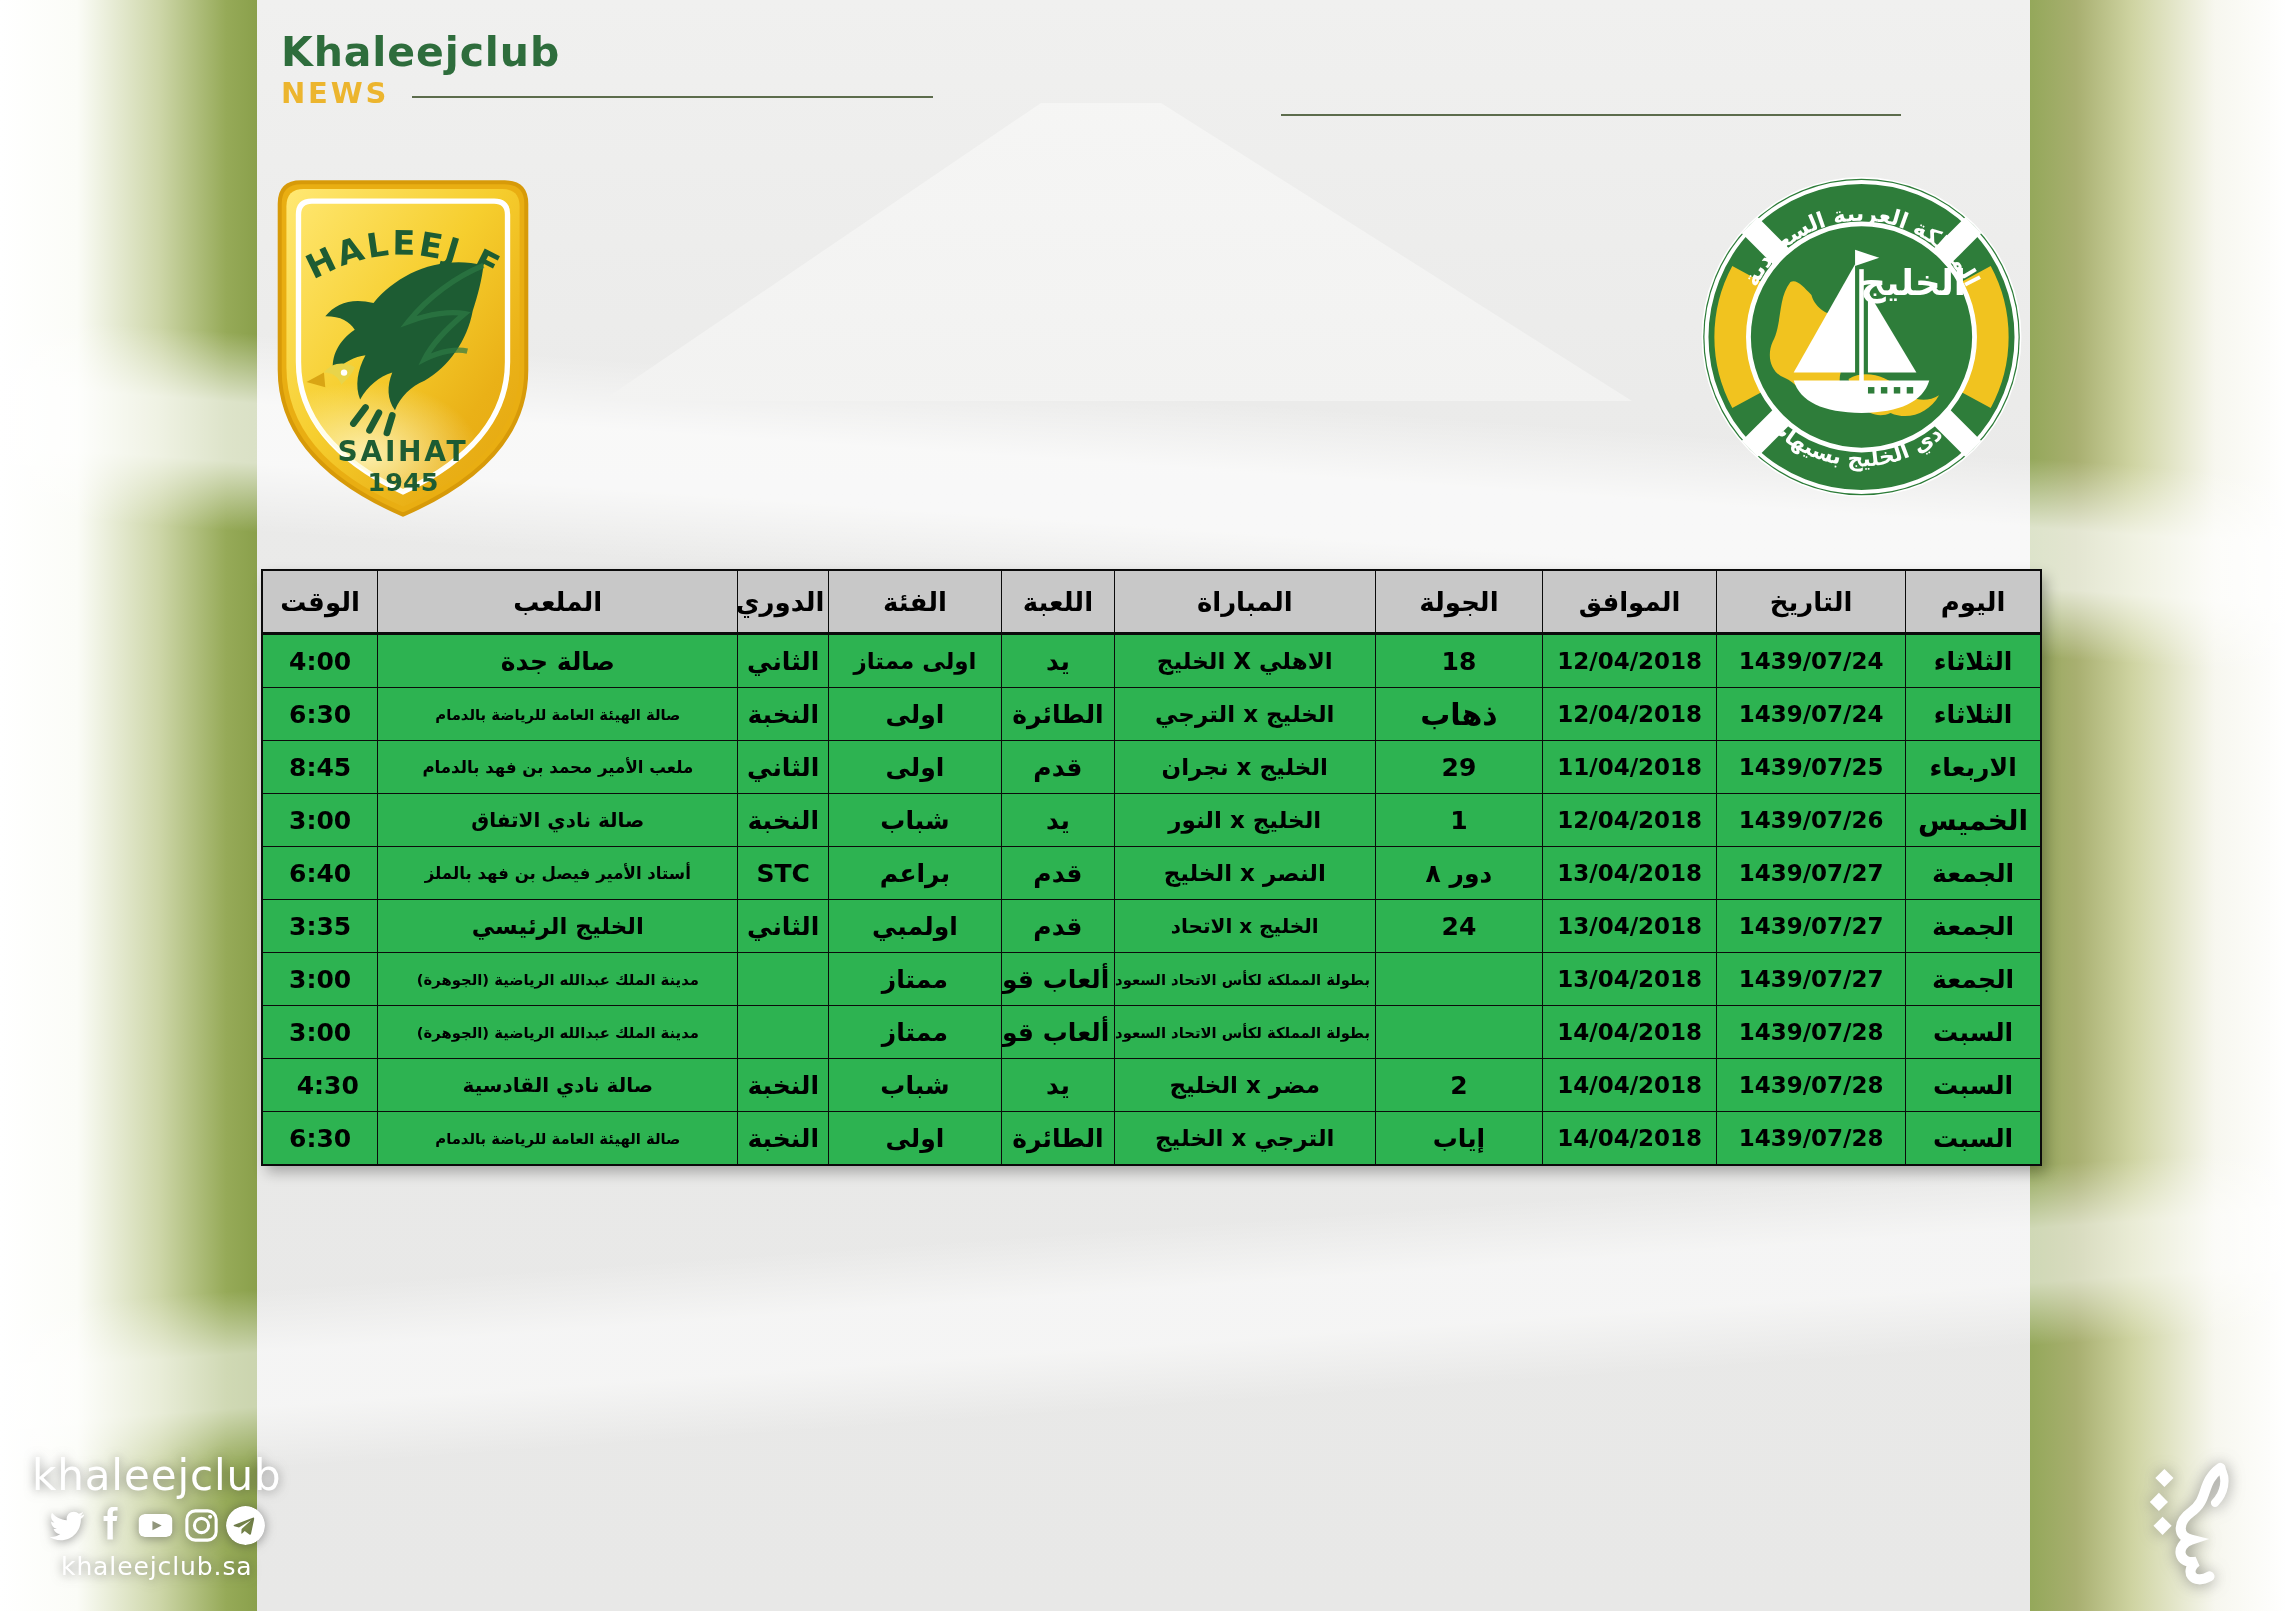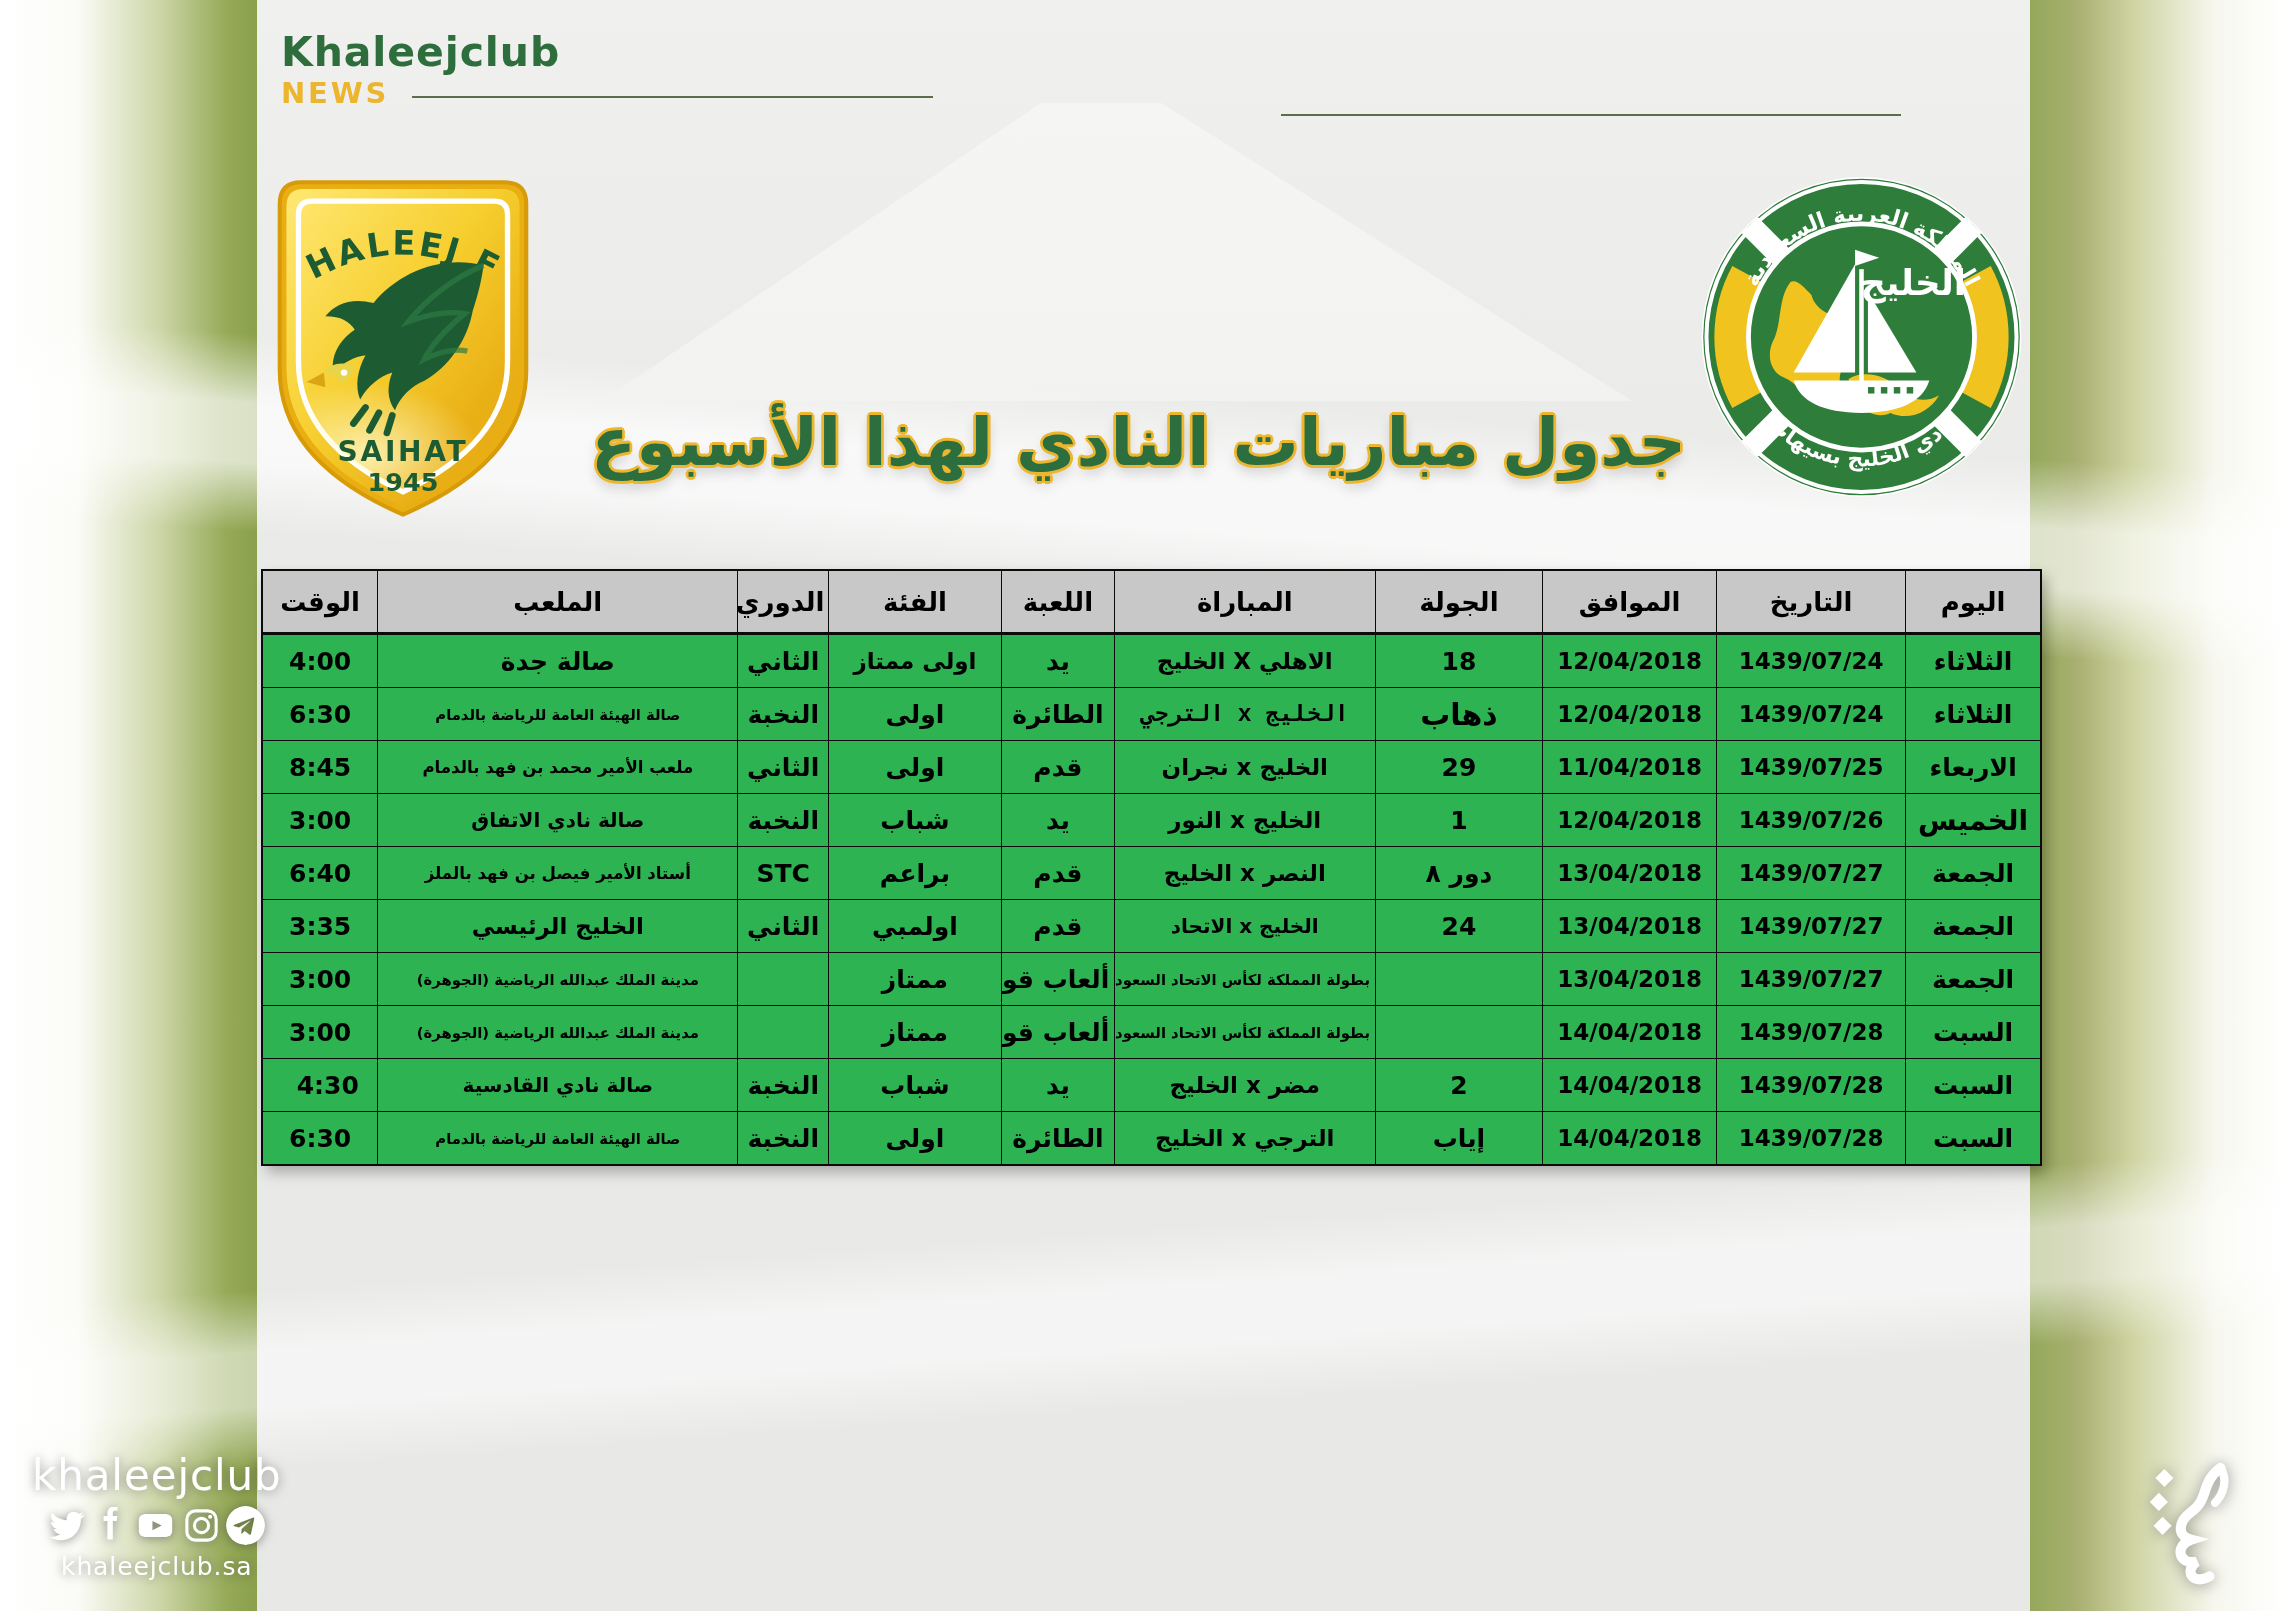--- a/index.html
+++ b/index.html
@@ -157,21 +157,20 @@
     </g>
     <text x="132" y="74" text-anchor="middle" font-size="22" font-weight="bold" fill="#ffffff" font-family="DejaVu Sans,sans-serif">الخليج</text>
     <text font-size="13.5" font-weight="bold" fill="#ffffff" font-family="DejaVu Sans,sans-serif">
       <textPath href="#arcTop" startOffset="50%" text-anchor="middle">المملكة العربية السعودية</textPath>
     </text>
     <text font-size="13.5" font-weight="bold" fill="#ffffff" font-family="DejaVu Sans,sans-serif">
       <textPath href="#arcBottom" startOffset="50%" text-anchor="middle">نادي الخليج بسيهات</textPath>
     </text>
   </svg>
 
-  <div class="main-title">جدول مباريات النادي لهذا الأسبوع</div>
 
   <table class="sched">
     <colgroup>
       <col style="width:7.55%">
         <col style="width:10.55%">
         <col style="width:9.7%">
         <col style="width:9.35%">
       <col style="width:14.55%">
         <col style="width:6.3%">
         <col style="width:9.65%">
@@ -204,21 +203,21 @@
           <td style="font-size: 23px;">اولى ممتاز</td>
           <td style="font-size: 25px;">الثاني</td>
           <td style="font-size: 25px;">صالة جدة</td>
           <td style="font-size: 25px;">4:00</td>
         </tr>
         <tr>
           <td style="font-size: 25px;">الثلاثاء</td>
           <td style="font-size: 23px;">1439/07/24</td>
           <td style="font-size: 23px;">12/04/2018</td>
           <td style="font-size: 30px;">ذهاب</td>
-          <td style="font-size: 23px; font-family: Liberation Mono, monospace;">الخليج x الترجي</td>
+          <td style="font-size: 23px;">الخليج x الترجي</td>
           <td style="font-size: 25px;">الطائرة</td>
           <td style="font-size: 25px;">اولى</td>
           <td style="font-size: 25px;">النخبة</td>
           <td style="font-size: 14.8px;">صالة الهيئة العامة للرياضة بالدمام</td>
           <td style="font-size: 25px;">6:30</td>
         </tr>
         <tr>
           <td style="font-size: 25px;">الاربعاء</td>
           <td style="font-size: 23px;">1439/07/25</td>
           <td style="font-size: 23px;">11/04/2018</td>

